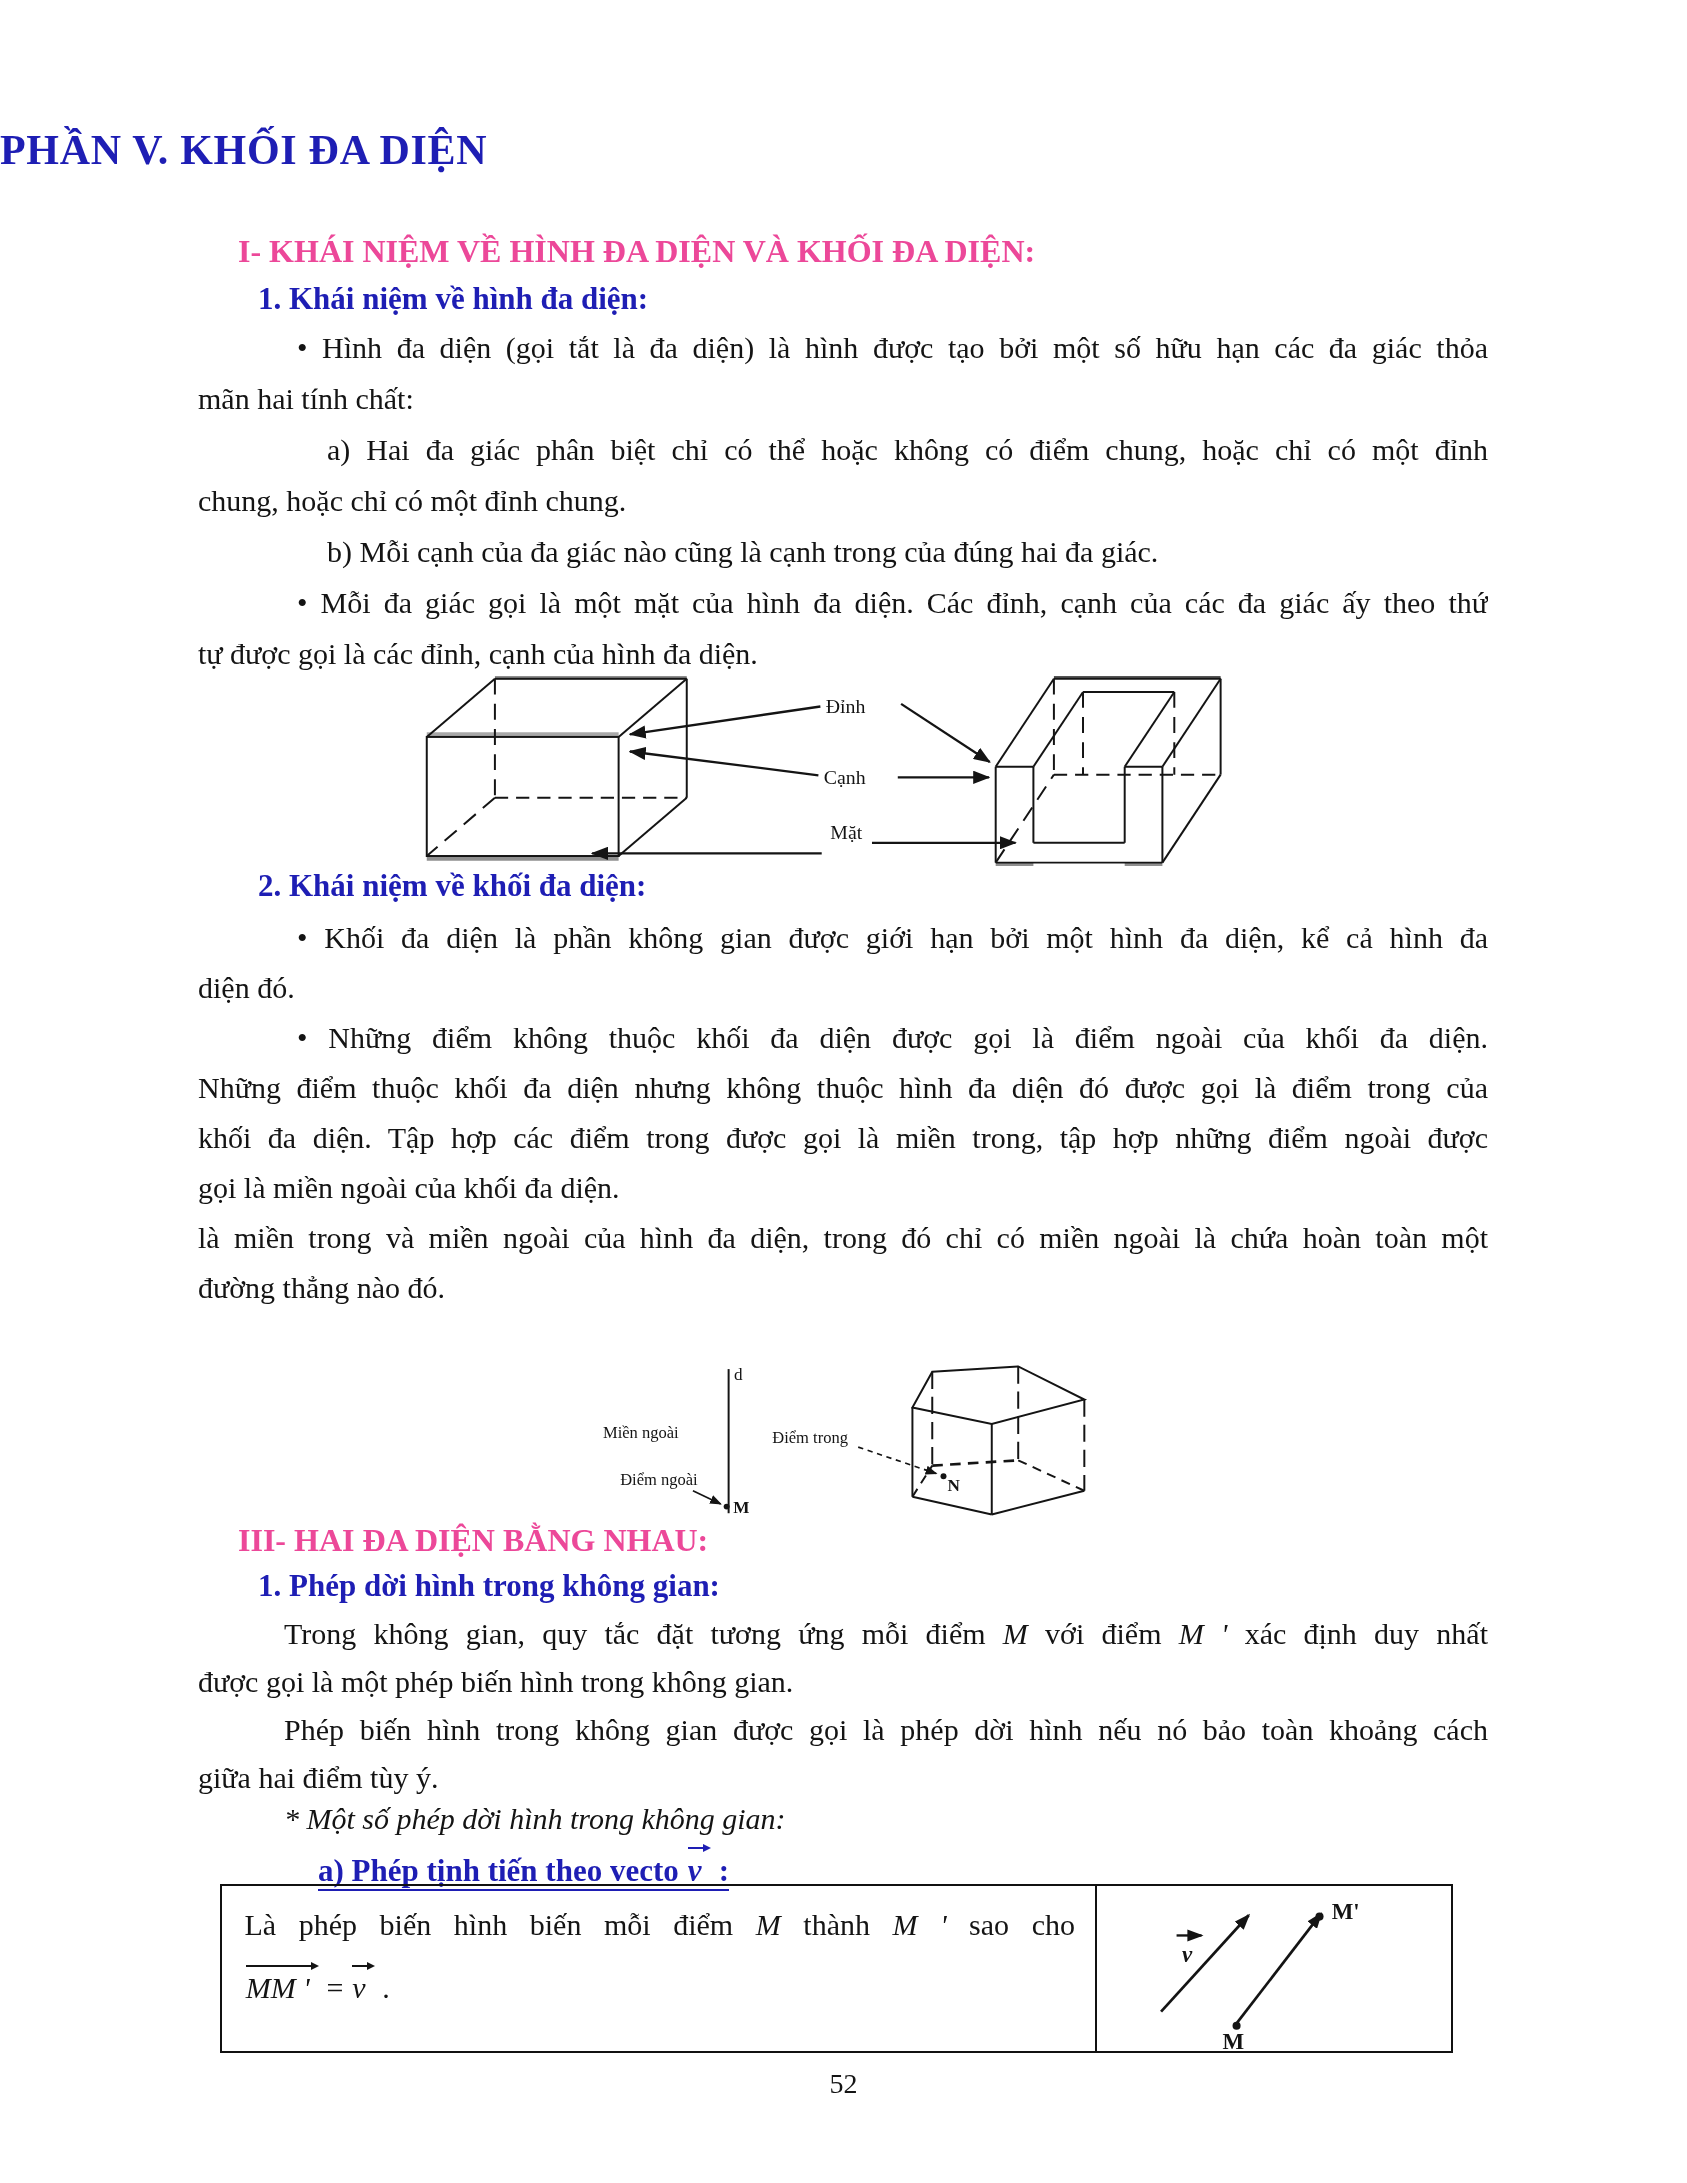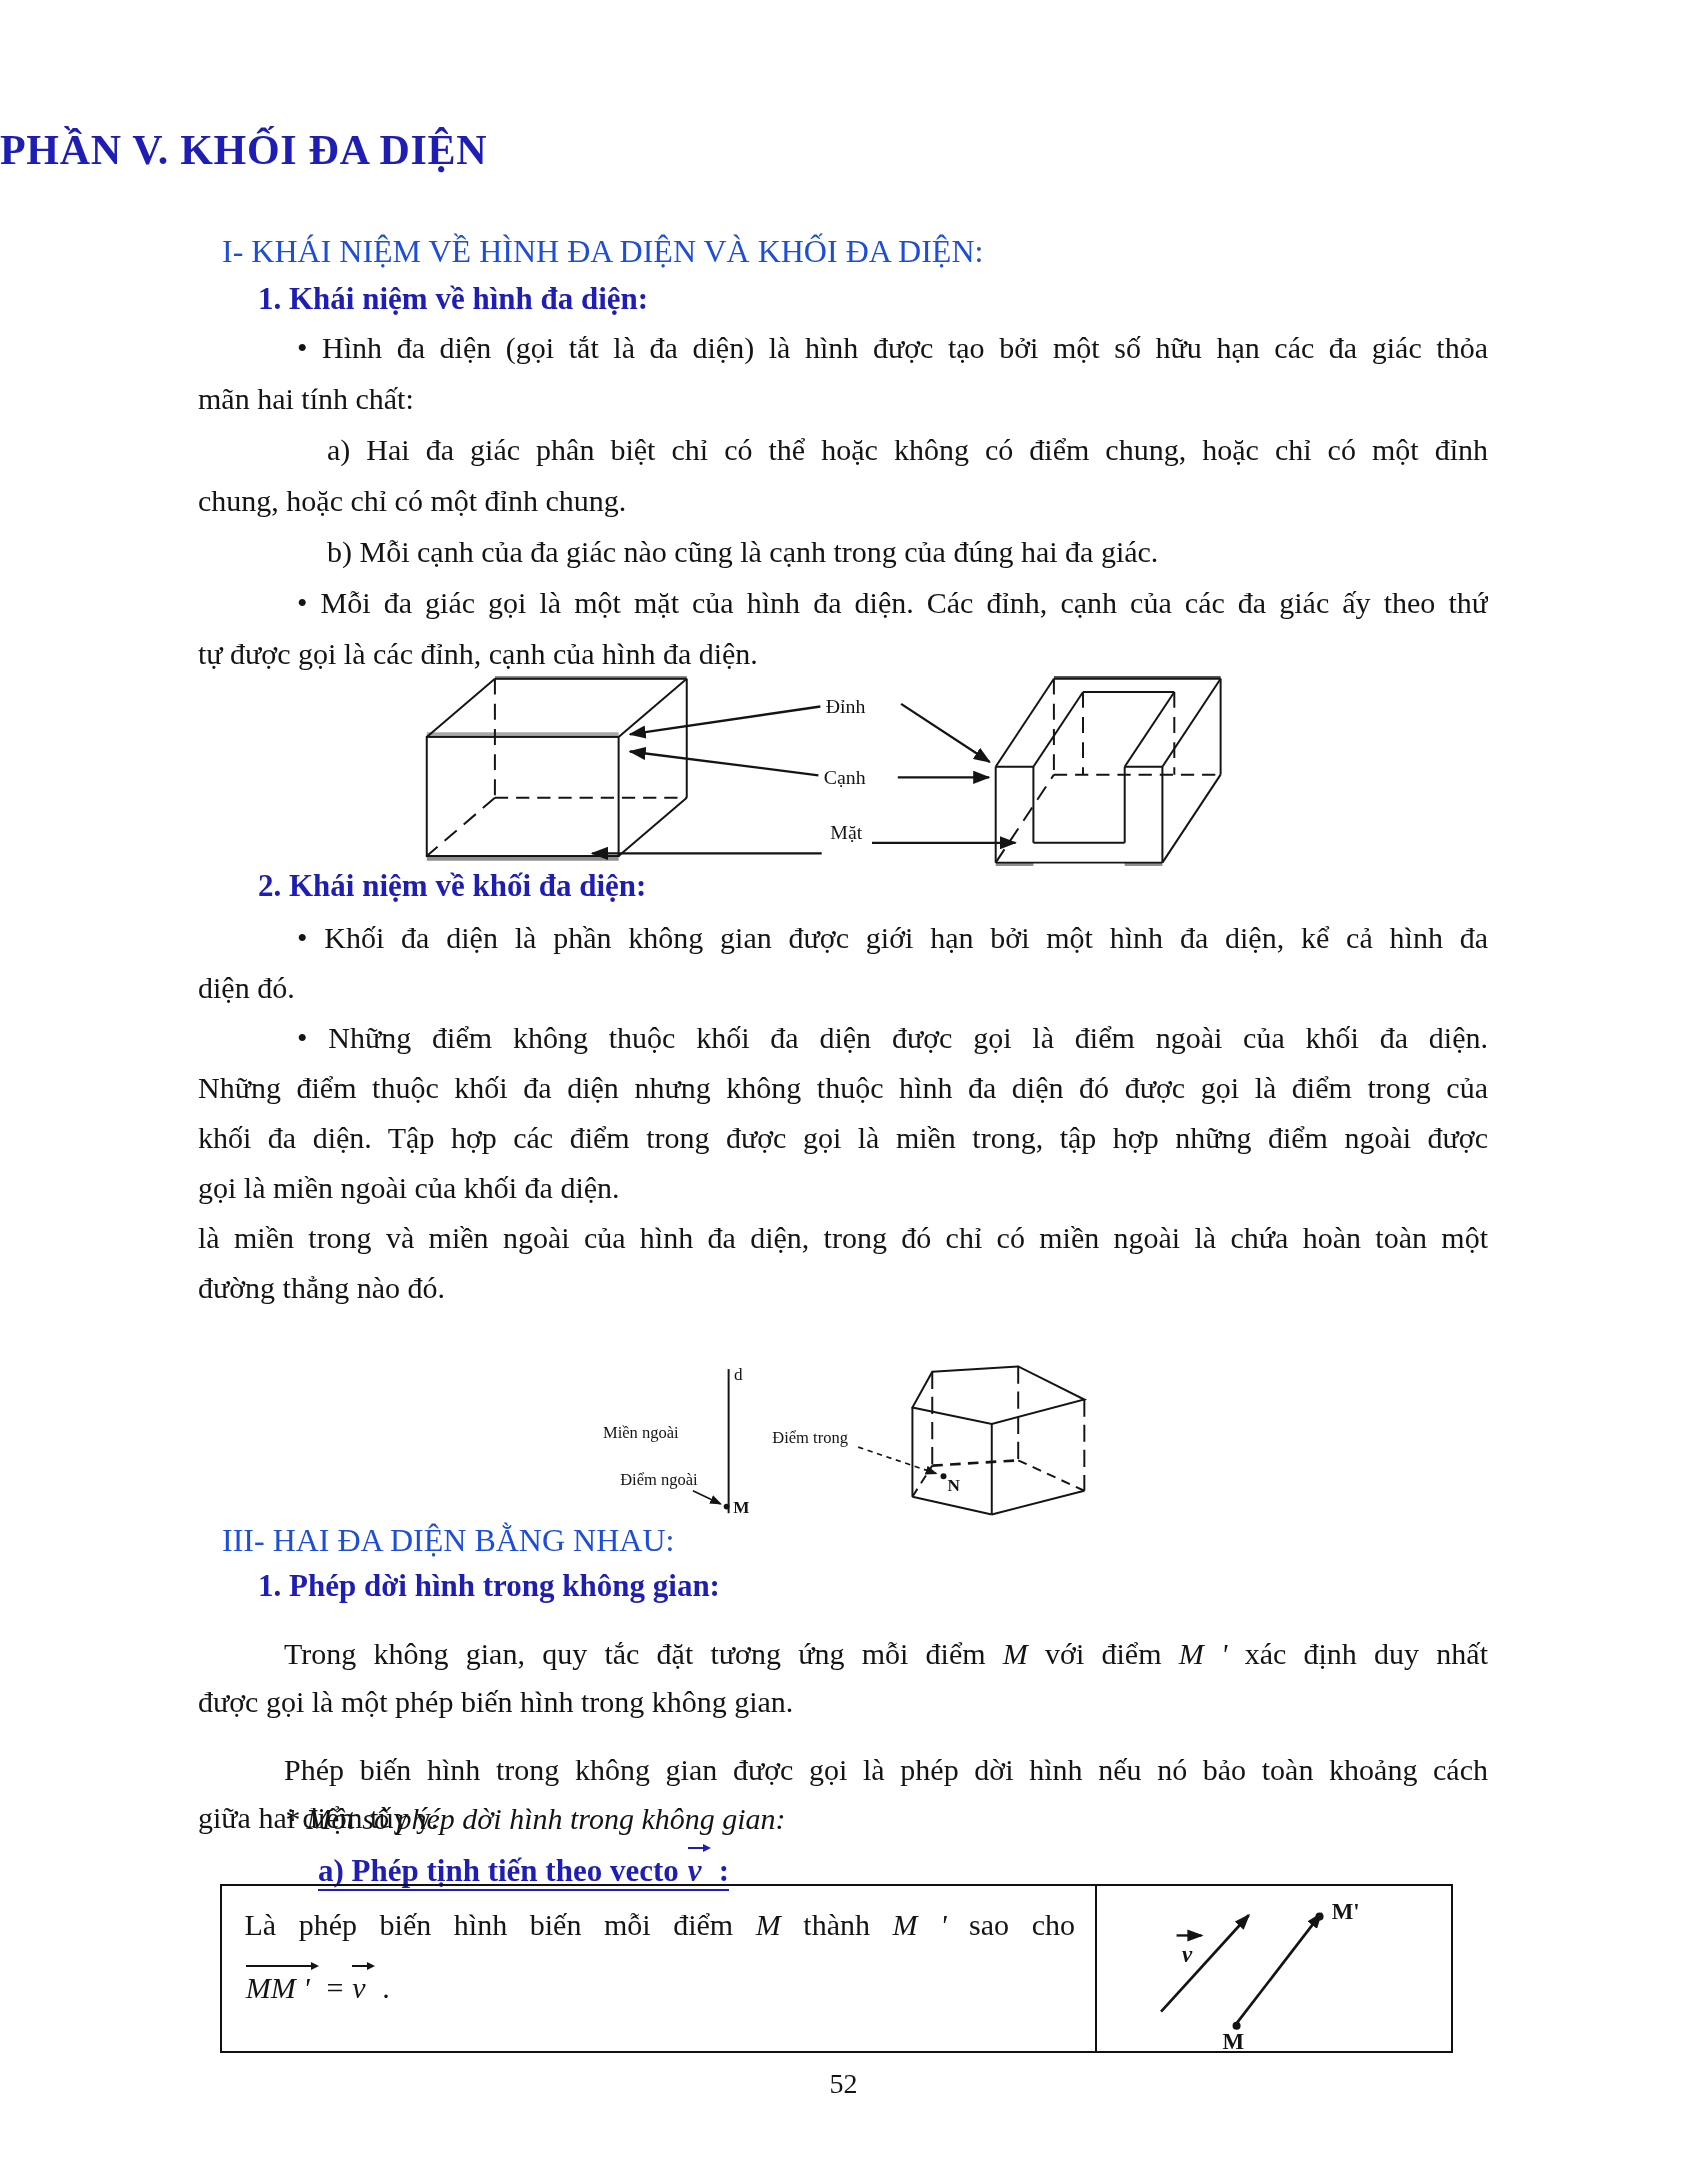--- a/index.html
+++ b/index.html
@@ -1,31 +1,31 @@
 <!DOCTYPE html>
 <html style="font-size:10.6px"><head>
 <meta charset="utf-8">
 <style>
   html,body{margin:0;padding:0;background:#e8e8e8;}
   .page{position:relative;width:1687px;height:2183px;background:#ffffff;overflow:hidden;
         font-family:"Liberation Serif","DejaVu Serif",serif;color:#141414;}
   .abs{position:absolute;}
   .title{top:126px;left:0;width:1687px;text-align:left;font-size:42px;font-weight:bold;
          color:#1e1eb4;letter-spacing:0.7px;}
-  .hblue{color:#1d4ed8;font-weight:normal;font-size:32px;white-space:nowrap;}
+  .hblue{color:#ec4899;font-weight:bold;font-size:32px;white-space:nowrap;margin-left:16px;}
   .hblue2{color:#1e1eb4;font-weight:bold;font-size:31px;white-space:nowrap;}
   .blk{width:1290px;font-size:30px;}
   .ln{display:block;height:51px;line-height:51px;white-space:nowrap;}
   .blk2 .ln{height:50px;line-height:50px;}
   .blk3 .ln{height:48px;line-height:48px;}
   .fill{white-space:normal;text-align:justify;text-align-last:justify;text-justify:inter-word;
         overflow:hidden;}
   .ind150{padding-left:99px;}
   .ind195{padding-left:129px;}
-  .ind130{padding-left:86px;margin-top:20px;}
+  .ind130{padding-left:86px;}
   .it{font-style:italic;}
   .note{font-size:30px;font-style:italic;white-space:nowrap;}
   .ha{color:#1e1eb4;font-weight:bold;font-size:31px;border-bottom:2.6px solid #1e1eb4;
       padding-bottom:0;white-space:nowrap;}
   .vec{display:inline-block;position:relative;font-style:italic;padding:10.6px 9.3px 0 1.3px;}
   .vec::after{content:"";position:absolute;left:1.3px;right:8px;top:5.3px;border-top:2px solid currentColor;}
   .vec::before{content:"";position:absolute;right:0;top:2px;width:0;height:0;
       border-top:4px solid transparent;border-bottom:4px solid transparent;border-left:8px solid currentColor;}
   .box{left:220px;top:1884px;width:1229px;height:165px;border:2.6px solid #111;display:flex;}
   .box-left{width:875px;border-right:2px solid #111;padding:16px 20px 0 22.5px;box-sizing:border-box;}

